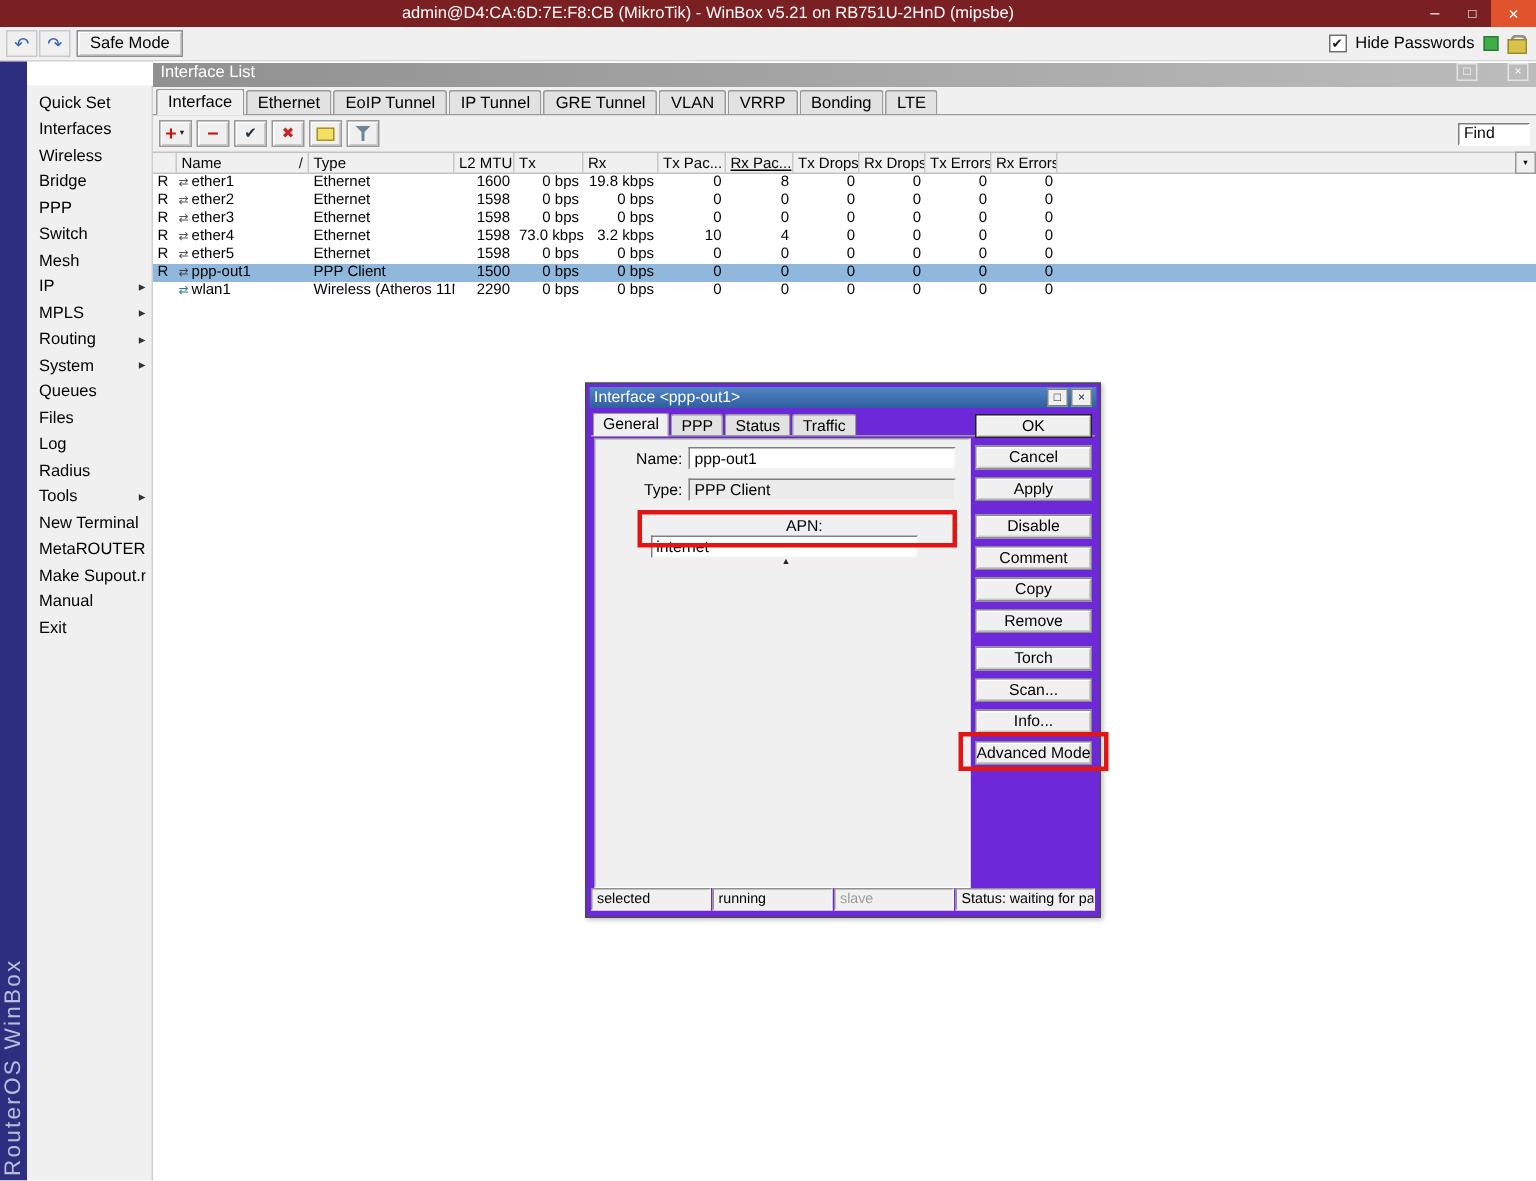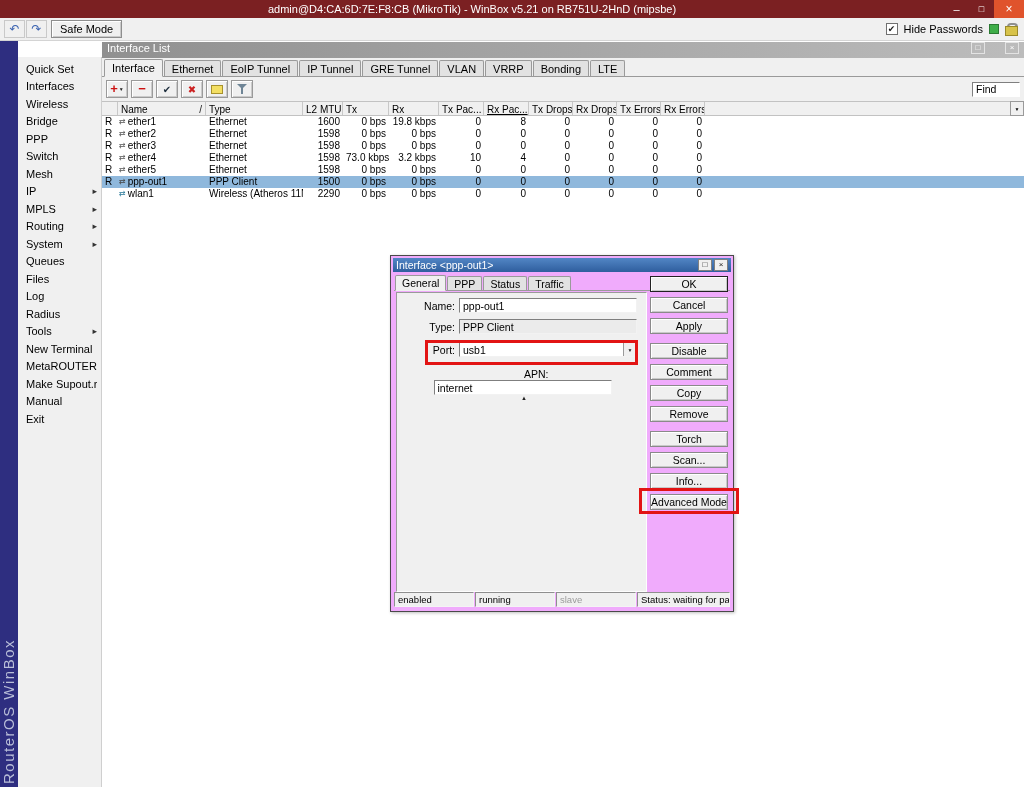--- a/index.html
+++ b/index.html
@@ -72,21 +72,21 @@
   .gr-cell { padding:0 3px; white-space:nowrap; overflow:hidden; }
   .gr-cell.right { text-align:right; }
   .gr-cell.name-cell { display:flex; align-items:center; gap:2px; padding-left:1px; }
   .if-icon { font-size:8px; line-height:8px; color:#555; }
   .if-icon.ppp { color:#444; }
   .if-icon.wireless { color:#2a7a9a; }
 
   .iface-status { position:absolute; left:0; right:0; bottom:0; height:16px; background:#f0f0f0; border-top:1px solid #d0d0d0; display:flex; align-items:center; padding:0 5px; font-size:10.5px; }
 
   
-  .dialog { position:absolute; left:288px; top:214px; width:344px; height:357px; background:#f0abfc; border:1px solid #4a4a4a; box-shadow:1px 1px 3px rgba(0,0,0,0.25); }
+  .dialog { position:absolute; left:288px; top:214px; width:344px; height:357px; background:#6d28d9; border:1px solid #4a4a4a; box-shadow:1px 1px 3px rgba(0,0,0,0.25); }
   .dlg-titlebar { position:absolute; top:2px; left:2px; right:2px; height:14px; background:linear-gradient(to bottom,var(--c-dialog-titlebar-top,#5286c5),var(--c-dialog-titlebar-bottom,#2f5e9e)); color:#fff; display:flex; align-items:center; padding:0 3px; gap:2px; font-size:10.5px; }
   .dlg-title { flex:1; white-space:nowrap; overflow:hidden; }
   .dlg-ctl { width:14px; height:12px; background:#f0f0f0; border:1px solid #808080; color:#222; font-size:8px; line-height:10px; text-align:center; }
   .dlg-tabs { position:absolute; top:18px; left:3px; right:3px; height:17px; border-bottom:1px solid #9a9a9a; display:flex; align-items:flex-end; padding:0 1px; font-size:10.5px; }
   .dtab { height:14px; padding:0 6px; margin-right:1px; background:#e2e2e2; border:1px solid #9a9a9a; border-bottom:none; border-radius:2px 2px 0 0; display:flex; align-items:center; }
   .dtab.active { background:#f0f0f0; height:16px; margin-bottom:-1px; border-bottom:1px solid #f0f0f0; }
 
   .dlg-fields { position:absolute; top:36px; left:5px; width:251px; height:300px; border:1px solid; border-color:#9a9a9a #fdfdfd #fdfdfd #9a9a9a; background:#f0f0f0; padding:5px 0 0 2px; font-size:10.5px; }
   .fld-row { display:flex; align-items:center; margin-bottom:6px; }
   .fld-label { width:56px; text-align:right; margin-right:4px; white-space:nowrap; }
@@ -459,29 +459,20 @@
             <div class="fld-input">
                 <span>ppp-out1</span>
               </div>
           </div>
           <div class="fld-row">
             <span class="fld-label">Type:</span>
             <div class="fld-input readonly">
                 <span>PPP Client</span>
               </div>
           </div>
-          <div class="fld-row row-port">
-            <span class="fld-label">Port:</span>
-            <div class="fld-input combo">
-              <span>usb1</span>
-              <span class="combo-btn">
-                  <span class="tri">▼</span>
-                </span>
-            </div>
-          </div>
           <div class="fld-row row-apn">
             <span class="fld-label">APN:</span>
             <div class="fld-input">
                 <span>internet</span>
               </div>
             <span class="spin"><span>▲</span></span>
           </div>
         </div>
 
         <div class="dlg-buttons">
@@ -492,21 +483,21 @@
             <button class="dlg-btn">Comment</button>
             <button class="dlg-btn">Copy</button>
             <button class="dlg-btn">Remove</button>
             <button class="dlg-btn gap-before">Torch</button>
             <button class="dlg-btn">Scan...</button>
             <button class="dlg-btn">Info...</button>
             <button class="dlg-btn">Advanced Mode</button>
           </div>
 
         <div class="dlg-status">
-            <div class="st-cell" style="flex: 0 0 80px;">enabled</div>
+            <div class="st-cell" style="flex: 0 0 80px;">selected</div>
             <div class="st-cell" style="flex: 0 0 80px;">running</div>
             <div class="st-cell disabled" style="flex: 0 0 80px;">slave</div>
             <div class="st-cell flex">Status: waiting for pac...</div>
           </div>
       </div>
 
       <div class="annotation a-port"></div>
       <div class="annotation a-adv"></div>
     </div>
   </div>

